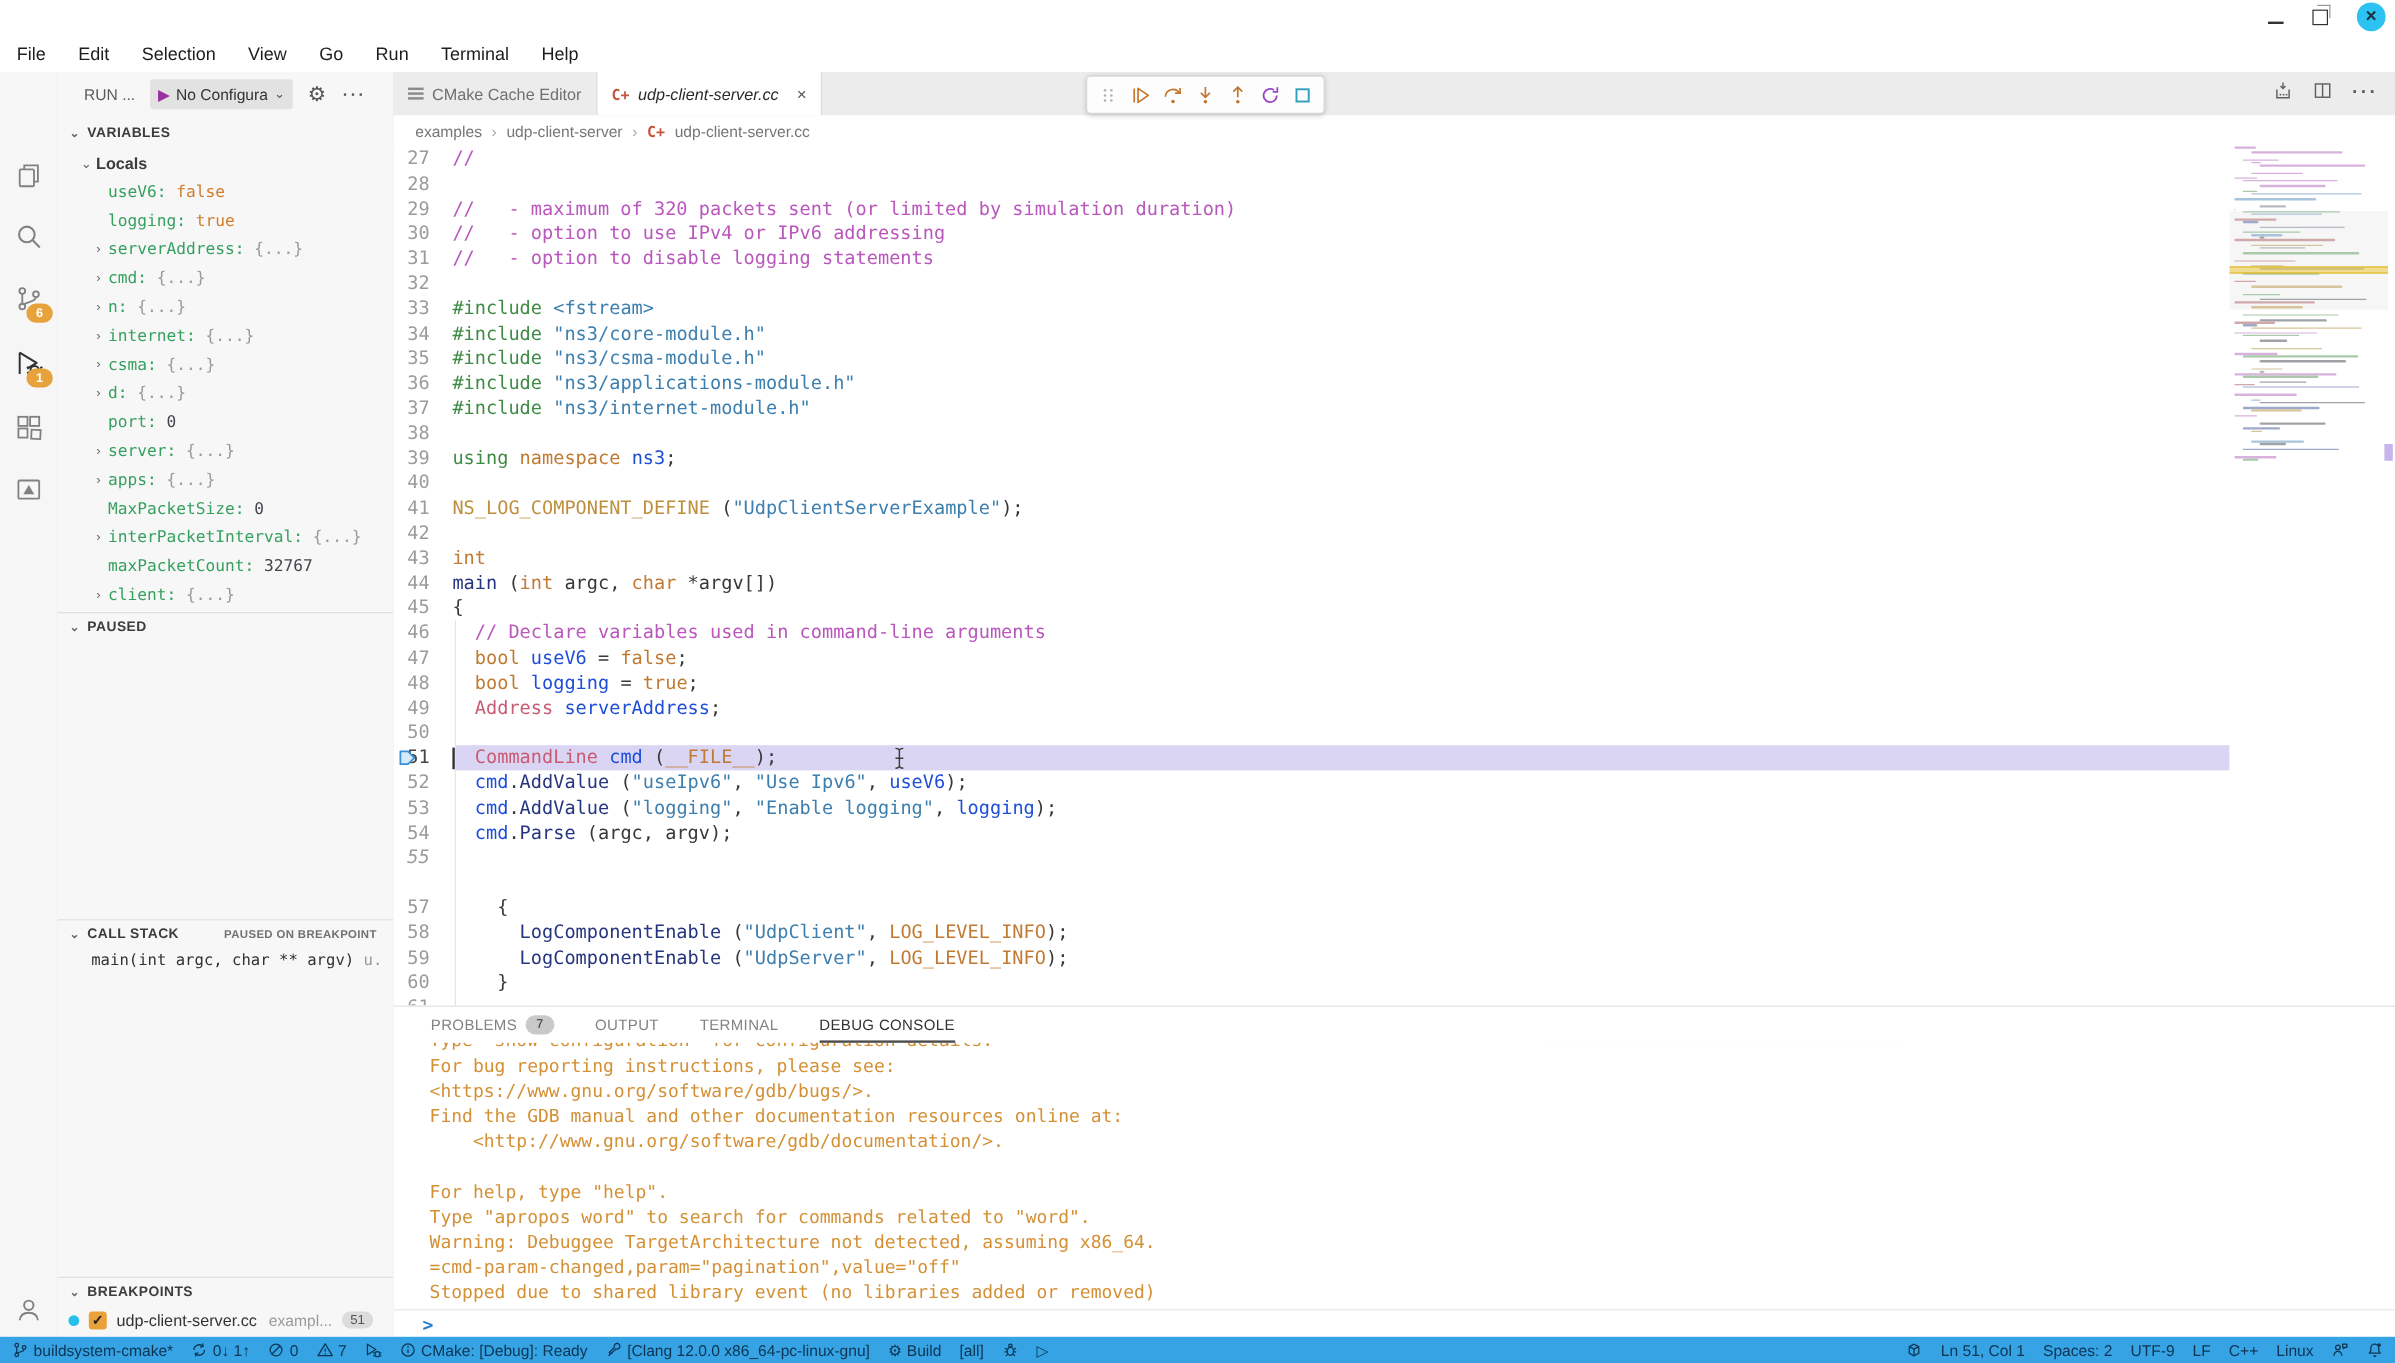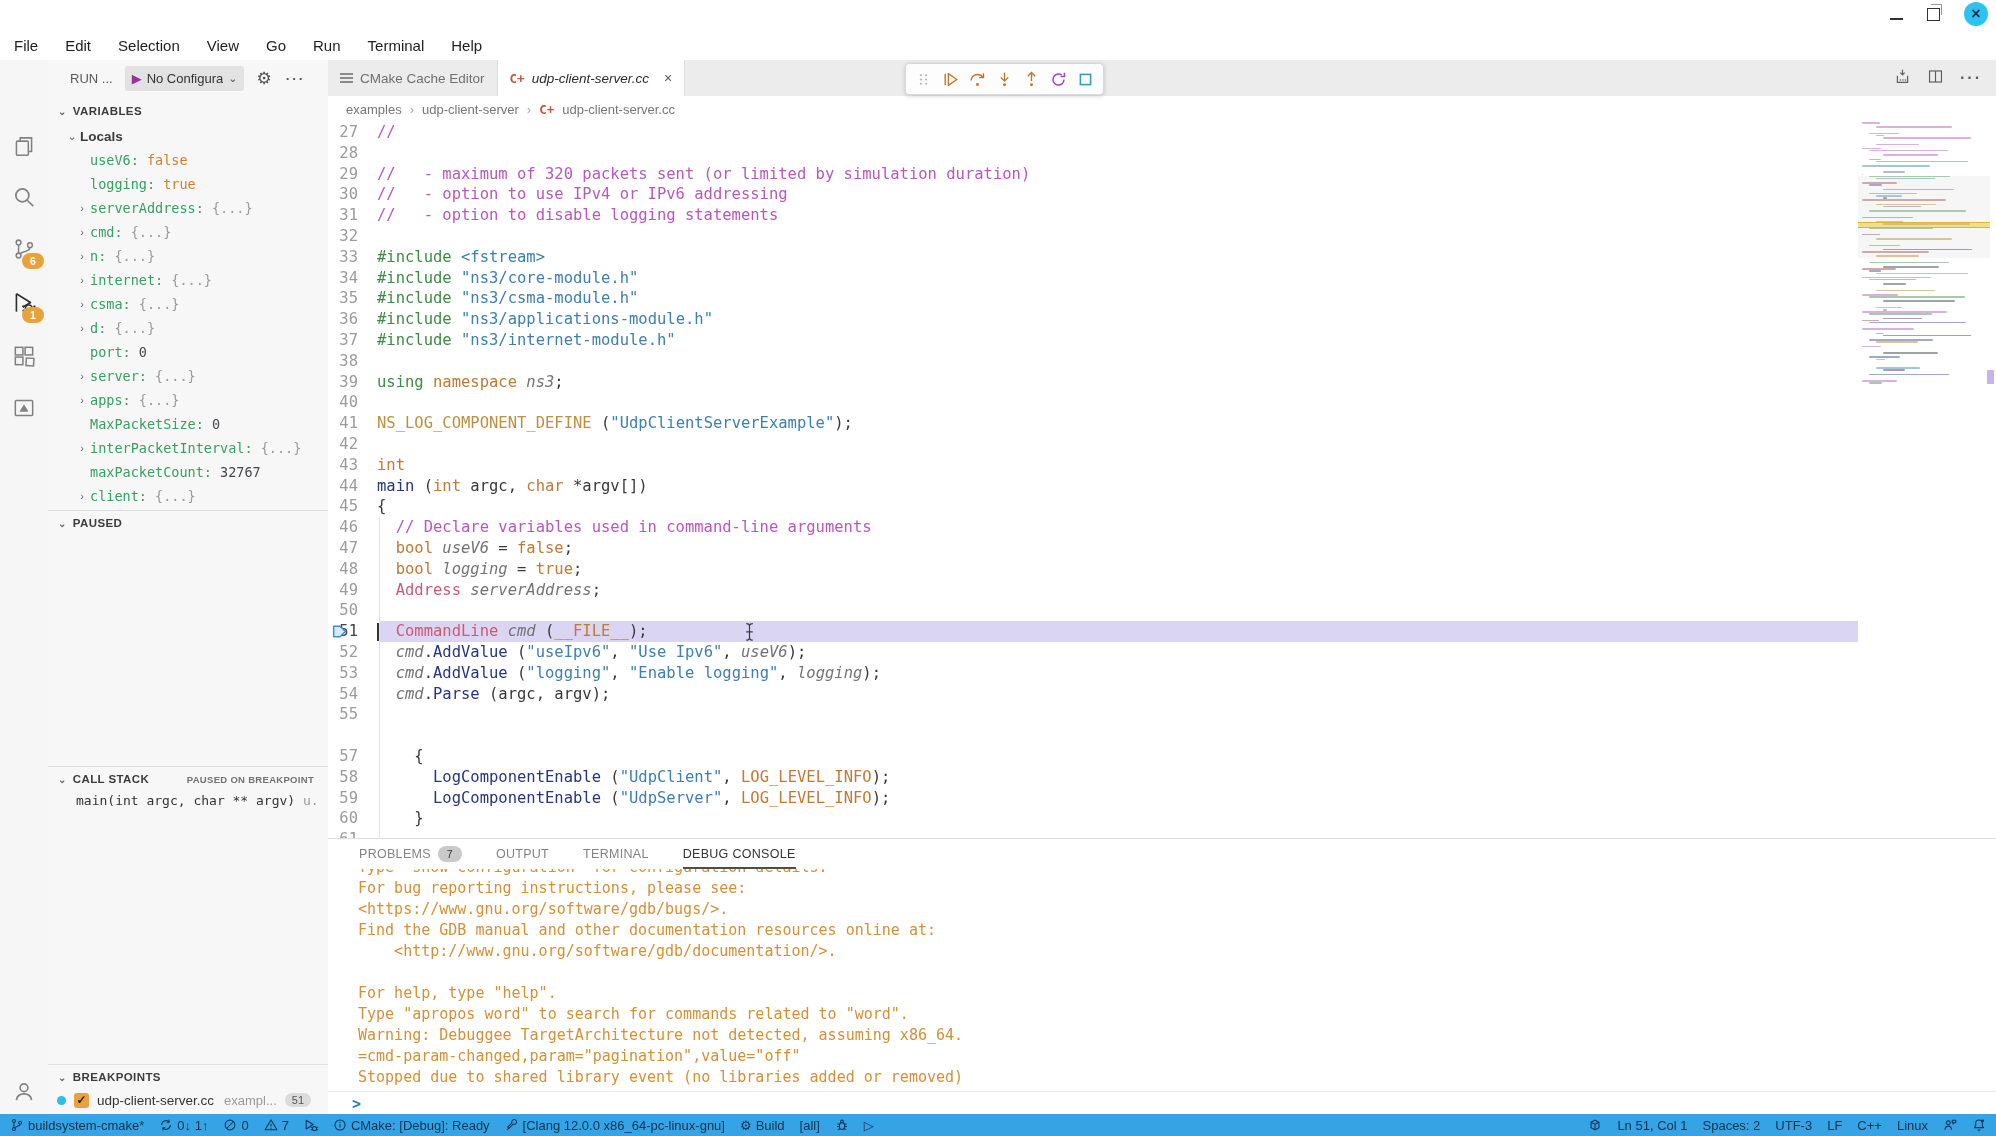--- a/index.html
+++ b/index.html
@@ -101,21 +101,21 @@
 
   
   .code{position:absolute;top:122px;left:328px;right:0;bottom:298px;background:#fff;overflow:hidden;}
   .code-line{position:absolute;left:0;right:0;height:20.8px;line-height:20.8px;
              font-family:"DejaVu Sans Mono",monospace;font-size:15.5px;white-space:pre;}
   .code-line .ln{position:absolute;left:0;width:30px;text-align:right;color:#9b9b9b;}
   .code-line .ln.active{color:#444;}
   .code-line .src{position:absolute;left:49px;}
   .cur-line{position:absolute;left:52px;width:1478px;height:20.8px;background:#dbd5f4;}
   .tok-c{color:#b957bc;} .tok-g{color:#3e8b45;} .tok-k{color:#c07a33;} .tok-s{color:#3d7fae;}
-  .tok-t{color:#c95b72;} .tok-fn{color:#26357f;} .tok-v{color:#737373;font-style:italic;} .tok-m{color:#bd8f3e;}
+  .tok-t{color:#c95b72;} .tok-fn{color:#26357f;} .tok-v{color:#1d4ed8;} .tok-m{color:#bd8f3e;}
   .tok-o{color:#c07a33;} .tok-d{color:#383838;}
   .indent-guide{position:absolute;width:1px;background:#e4e4e4;}
   .bp-arrow{position:absolute;left:3px;width:17px;height:17px;color:#3b8fd6;}
   .caret{position:absolute;width:1.5px;height:18px;background:#333;}
   .ibeam{position:absolute;width:11px;height:19px;color:#3c3c3c;}
 
   
   .minimap{position:absolute;top:122px;right:6px;width:132px;bottom:298px;background:#fff;}
   .mm-bar{position:absolute;height:1.5px;border-radius:1px;}
   .mm-current{position:absolute;left:0;right:0;height:4px;background:rgba(235,200,60,.55);
@@ -469,21 +469,21 @@
       <div class="code-line" style="top: 374.4px;"><span class="ln">45</span><span class="src"><span class="tok-d">{</span></span></div>
       <div class="code-line" style="top: 395.2px;"><span class="ln">46</span><span class="src"><span class="tok-c">  // Declare variables used in command-line arguments</span></span></div>
       <div class="code-line" style="top: 416px;"><span class="ln">47</span><span class="src"><span class="tok-d">  </span><span class="tok-k">bool</span><span class="tok-d"> </span><span class="tok-v">useV6</span><span class="tok-d"> = </span><span class="tok-o">false</span><span class="tok-d">;</span></span></div>
       <div class="code-line" style="top: 436.8px;"><span class="ln">48</span><span class="src"><span class="tok-d">  </span><span class="tok-k">bool</span><span class="tok-d"> </span><span class="tok-v">logging</span><span class="tok-d"> = </span><span class="tok-o">true</span><span class="tok-d">;</span></span></div>
       <div class="code-line" style="top: 457.6px;"><span class="ln">49</span><span class="src"><span class="tok-d">  </span><span class="tok-t">Address</span><span class="tok-d"> </span><span class="tok-v">serverAddress</span><span class="tok-d">;</span></span></div>
       <div class="code-line" style="top: 478.4px;"><span class="ln">50</span><span class="src"></span></div>
       <div class="code-line" style="top: 499.2px;"><span class="ln active">51</span><span class="src"><span class="tok-d">  </span><span class="tok-t">CommandLine</span><span class="tok-d"> </span><span class="tok-v">cmd</span><span class="tok-d"> (</span><span class="tok-o">__FILE__</span><span class="tok-d">);</span></span></div>
       <div class="code-line" style="top: 520px;"><span class="ln">52</span><span class="src"><span class="tok-d">  </span><span class="tok-v">cmd</span><span class="tok-d">.</span><span class="tok-fn">AddValue</span><span class="tok-d"> (</span><span class="tok-s">"useIpv6"</span><span class="tok-d">, </span><span class="tok-s">"Use Ipv6"</span><span class="tok-d">, </span><span class="tok-v">useV6</span><span class="tok-d">);</span></span></div>
       <div class="code-line" style="top: 540.8px;"><span class="ln">53</span><span class="src"><span class="tok-d">  </span><span class="tok-v">cmd</span><span class="tok-d">.</span><span class="tok-fn">AddValue</span><span class="tok-d"> (</span><span class="tok-s">"logging"</span><span class="tok-d">, </span><span class="tok-s">"Enable logging"</span><span class="tok-d">, </span><span class="tok-v">logging</span><span class="tok-d">);</span></span></div>
       <div class="code-line" style="top: 561.6px;"><span class="ln">54</span><span class="src"><span class="tok-d">  </span><span class="tok-v">cmd</span><span class="tok-d">.</span><span class="tok-fn">Parse</span><span class="tok-d"> (argc, argv);</span></span></div>
-      <div class="code-line" style="top: 582.4px;"><span class="ln">55</span><span class="src"></span></div>
+      <div class="code-line" style="top: 582.4px; font-style: italic;"><span class="ln">55</span><span class="src"></span></div>
       <div class="code-line" style="top: 624px;"><span class="ln">57</span><span class="src"><span class="tok-d">    {</span></span></div>
       <div class="code-line" style="top: 644.8px;"><span class="ln">58</span><span class="src"><span class="tok-d">      </span><span class="tok-fn">LogComponentEnable</span><span class="tok-d"> (</span><span class="tok-s">"UdpClient"</span><span class="tok-d">, </span><span class="tok-o">LOG_LEVEL_INFO</span><span class="tok-d">);</span></span></div>
       <div class="code-line" style="top: 665.6px;"><span class="ln">59</span><span class="src"><span class="tok-d">      </span><span class="tok-fn">LogComponentEnable</span><span class="tok-d"> (</span><span class="tok-s">"UdpServer"</span><span class="tok-d">, </span><span class="tok-o">LOG_LEVEL_INFO</span><span class="tok-d">);</span></span></div>
       <div class="code-line" style="top: 686.4px;"><span class="ln">60</span><span class="src"><span class="tok-d">    }</span></span></div>
       <div class="code-line" style="top: 707.2px;"><span class="ln">61</span><span class="src"></span></div>
       <div class="bp-arrow" style="top: 501.2px;"><svg viewBox="0 0 16 16" fill="#d6eafc" stroke="currentColor" stroke-width="1.4">
           <path d="M2.5 3h6l5 5-5 5h-6z" stroke-linejoin="round"></path>
         </svg></div>
       <div class="caret" style="left: 49px; top: 500.7px;"></div>
       <div class="ibeam" style="left: 416px; top: 500.2px;"><svg viewBox="0 0 10 18" fill="none" stroke="currentColor" stroke-width="1.4">
@@ -766,21 +766,21 @@
             </svg>
           </span>
         </div>
         <div class="sb-item">
           <span>Ln 51, Col 1</span>
         </div>
         <div class="sb-item">
           <span>Spaces: 2</span>
         </div>
         <div class="sb-item">
-          <span>UTF-3</span>
+          <span>UTF-9</span>
         </div>
         <div class="sb-item">
           <span>LF</span>
         </div>
         <div class="sb-item">
           <span>C++</span>
         </div>
         <div class="sb-item">
           <span>Linux</span>
         </div>

